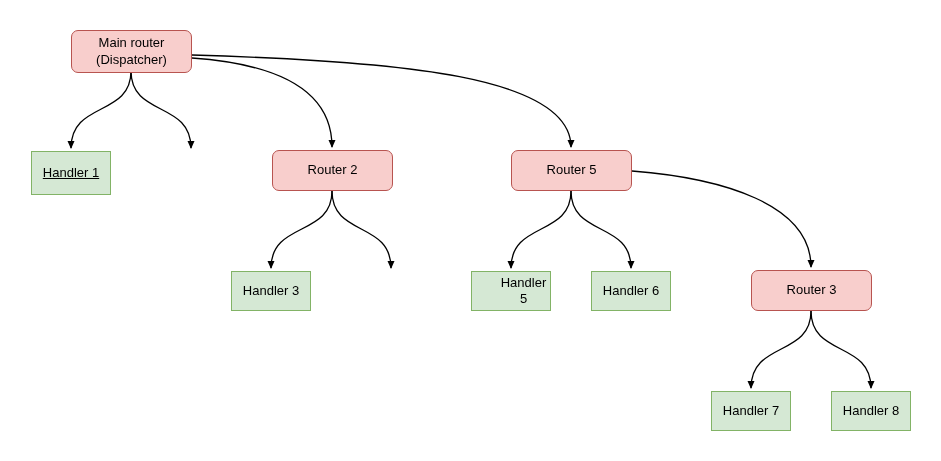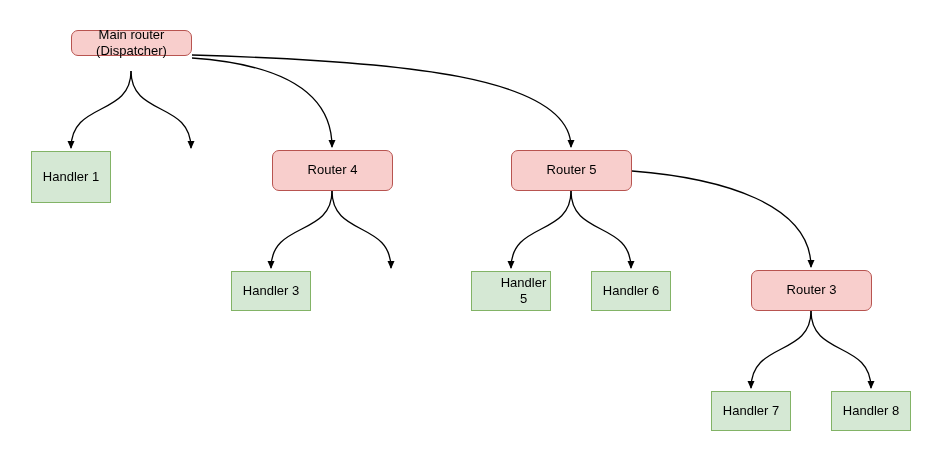--- a/index.html
+++ b/index.html
@@ -66,27 +66,27 @@
     <path class="edge" d="M192,55 C400,61 571,76 571,147" marker-end="url(#arrow)"></path>
     <path class="edge" d="M332,191 C332,237 271,221 271,268" marker-end="url(#arrow)"></path>
     <path class="edge" d="M332,191 C332,237 391,221 391,268" marker-end="url(#arrow)"></path>
     <path class="edge" d="M571,191 C571,237 511,221 511,268" marker-end="url(#arrow)"></path>
     <path class="edge" d="M571,191 C571,237 631,221 631,268" marker-end="url(#arrow)"></path>
     <path class="edge" d="M632,171 C722,178 811,204 811,267" marker-end="url(#arrow)"></path>
     <path class="edge" d="M811,311 C811,357 751,341 751,388" marker-end="url(#arrow)"></path>
     <path class="edge" d="M811,311 C811,357 871,341 871,388" marker-end="url(#arrow)"></path>
   </svg>
 
-  <div class="node router" style="left:71px; top:30px; width:121px; height:26px;">Main router
+  <div class="node router" style="left:71px; top:30px; width:121px; height:43px;">Main router
 (Dispatcher)</div>
 
-  <div class="node handler" style="left:31px; top:151px; width:80px; height:52px;">Handler 1</div>
+  <div class="node handler" style="left:31px; top:151px; width:80px; height:44px;text-decoration:underline;">Handler 1</div>
 
 
-  <div class="node router" style="left:272px; top:150px; width:121px; height:41px;">Router 4</div>
+  <div class="node router" style="left:272px; top:150px; width:121px; height:41px;">Router 2</div>
 
   <div class="node router" style="left:511px; top:150px; width:121px; height:41px;">Router 5</div>
 
   <div class="node handler" style="left:231px; top:271px; width:80px; height:40px;">Handler 3</div>
 
 
   <div class="node handler" style="left:471px; top:271px; width:80px; height:40px;padding-left:25px;">Handler 5</div>
 
   <div class="node handler" style="left:591px; top:271px; width:80px; height:40px;">Handler 6</div>
 

